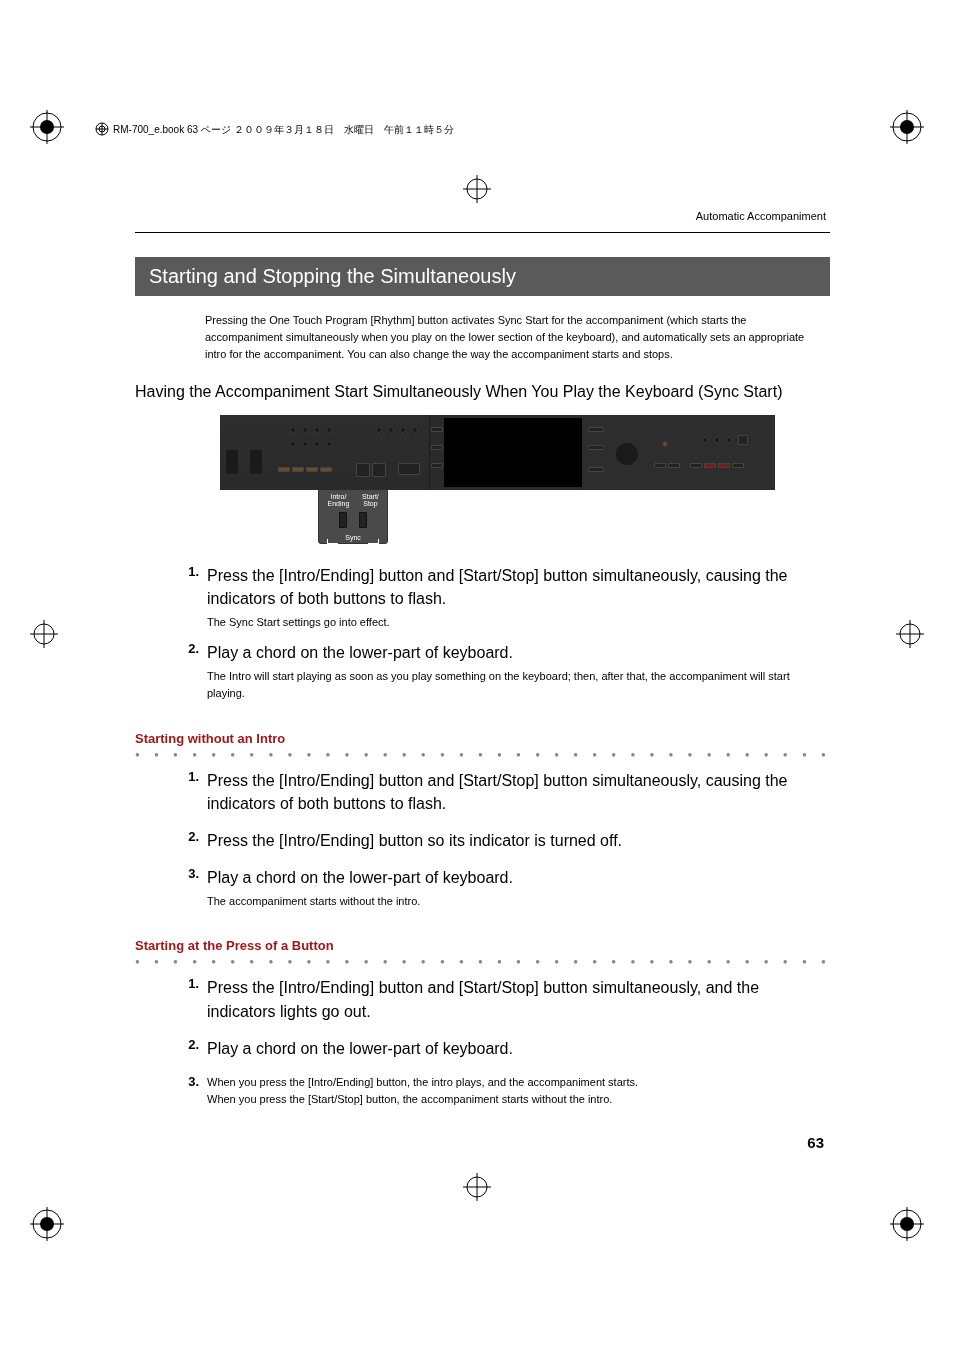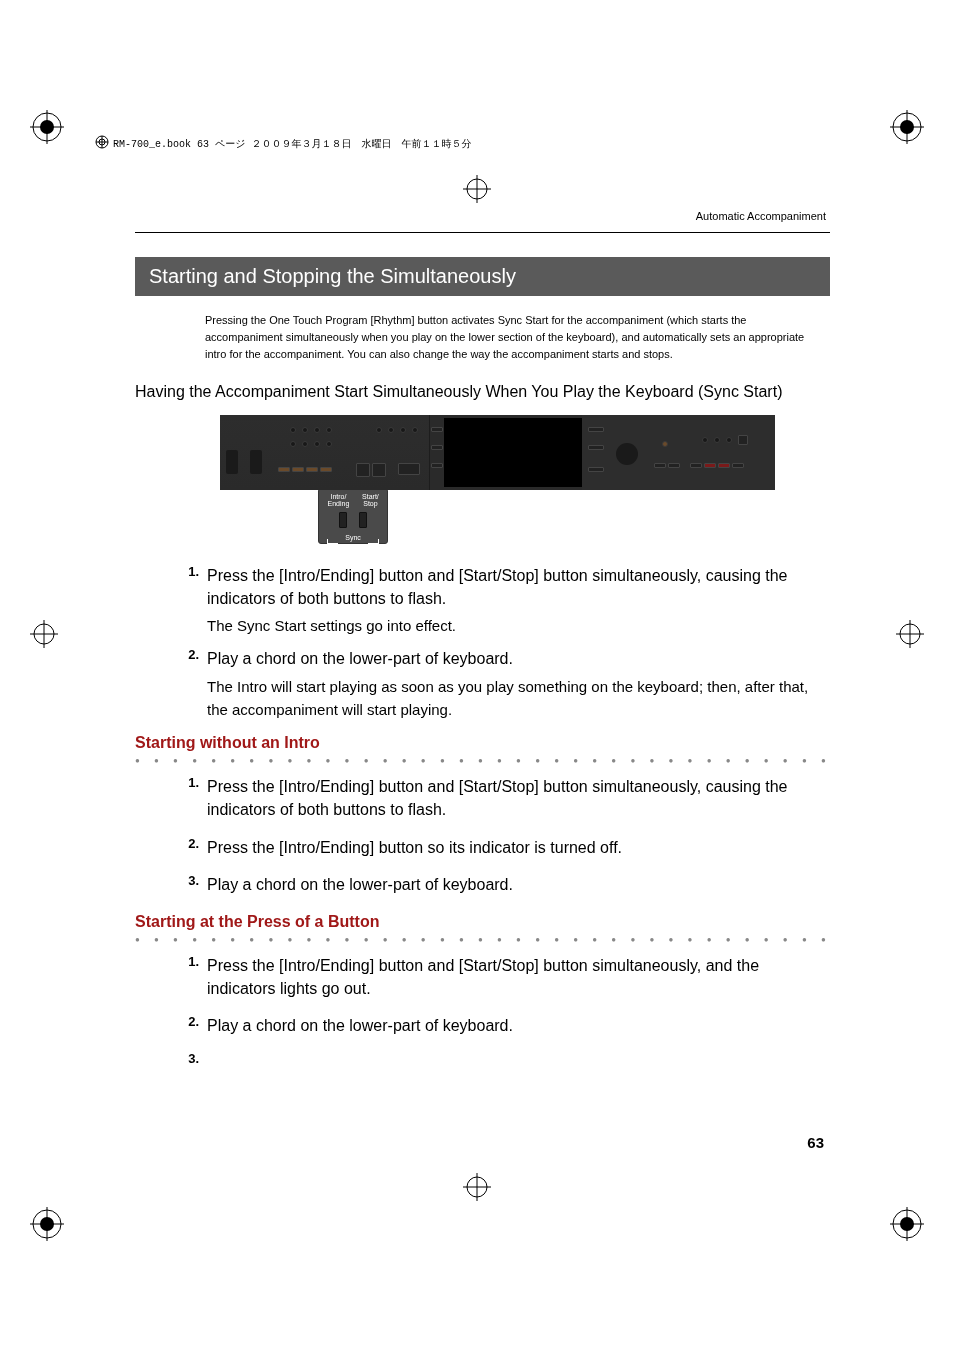--- a/index.html
+++ b/index.html
@@ -27,28 +27,27 @@
       width: 28px;
       height: 28px;
     }
     .reg-mark.left { left: 30px; top: 620px; }
     .reg-mark.right { right: 30px; top: 620px; }
     .reg-mark.top { top: 175px; left: 463px; }
     .reg-mark.bottom { bottom: 150px; left: 463px; }
 
     .print-header {
       position: absolute;
-      top: 135px;
+      top: 122px;
       left: 95px;
       font-size: 10px;
       color: #000;
       display: flex;
       align-items: center;
       gap: 4px;
-      font-family: Liberation Mono, monospace;
     }
     .print-header .oval-icon svg { width: 14px; height: 14px; }
 
     .content {
       position: absolute;
       top: 210px;
       left: 135px;
       width: 695px;
     }
 
@@ -164,29 +163,29 @@
     .step-body {
       flex: 1;
     }
     .step-title {
       font-weight: normal;
       font-size: 16px;
       line-height: 1.45;
       margin-bottom: 4px;
     }
     .step-text {
-      font-size: 15px;
+      font-size: 11px;
       line-height: 1.55;
     }
 
     .red-heading {
       color: #a01818;
       font-weight: bold;
-      font-size: 16px;
-      margin-top: 13px;
+      font-size: 13px;
+      margin-top: 28px;
       margin-bottom: 4px;
     }
     .dots-line {
       font-size: 8px;
       color: #888;
       letter-spacing: 6px;
       white-space: nowrap;
       overflow: hidden;
       margin-bottom: 10px;
       width: 100%;
@@ -376,20 +375,21 @@
     <div class="step-item">
       <div class="step-number">2.</div>
       <div class="step-body">
           <div class="step-title">Press the [Intro/Ending] button so its indicator is turned off.</div>
         </div>
     </div>
     <div class="step-item">
       <div class="step-number">3.</div>
       <div class="step-body">
         <div class="step-title">Play a chord on the lower-part of keyboard.</div>
+        <div class="step-text">The accompaniment starts without the intro.</div>
       </div>
     </div>
   </div>
 
   <div class="red-heading">Starting at the Press of a Button</div>
   <div class="dots-line">● ● ● ● ● ● ● ● ● ● ● ● ● ● ● ● ● ● ● ● ● ● ● ● ● ● ● ● ● ● ● ● ● ● ● ● ● ● ● ● ● ● ● ● ● ● ● ● ● ● ● ● ● ● ● ● ● ● ● ● ● ● ● ● ● ● ● ● ● ● ● ● ● ● ● ● ● ● ● ●</div>
   <div class="step-block" style="margin-top:6px">
     <div class="step-item">
       <div class="step-number">1.</div>
       <div class="step-body">
@@ -398,20 +398,22 @@
     </div>
     <div class="step-item">
       <div class="step-number">2.</div>
       <div class="step-body">
         <div class="step-title">Play a chord on the lower-part of keyboard.</div>
       </div>
     </div>
     <div class="step-item">
       <div class="step-number">3.</div>
       <div class="step-body">
+        <div class="step-text" style="white-space:pre-line">When you press the [Intro/Ending] button, the intro plays, and the accompaniment starts.
+When you press the [Start/Stop] button, the accompaniment starts without the intro.</div>
       </div>
     </div>
   </div>
 
 </div>
 
 <div class="footer-area">
   <div class="page-num">63</div>
 </div>
 

